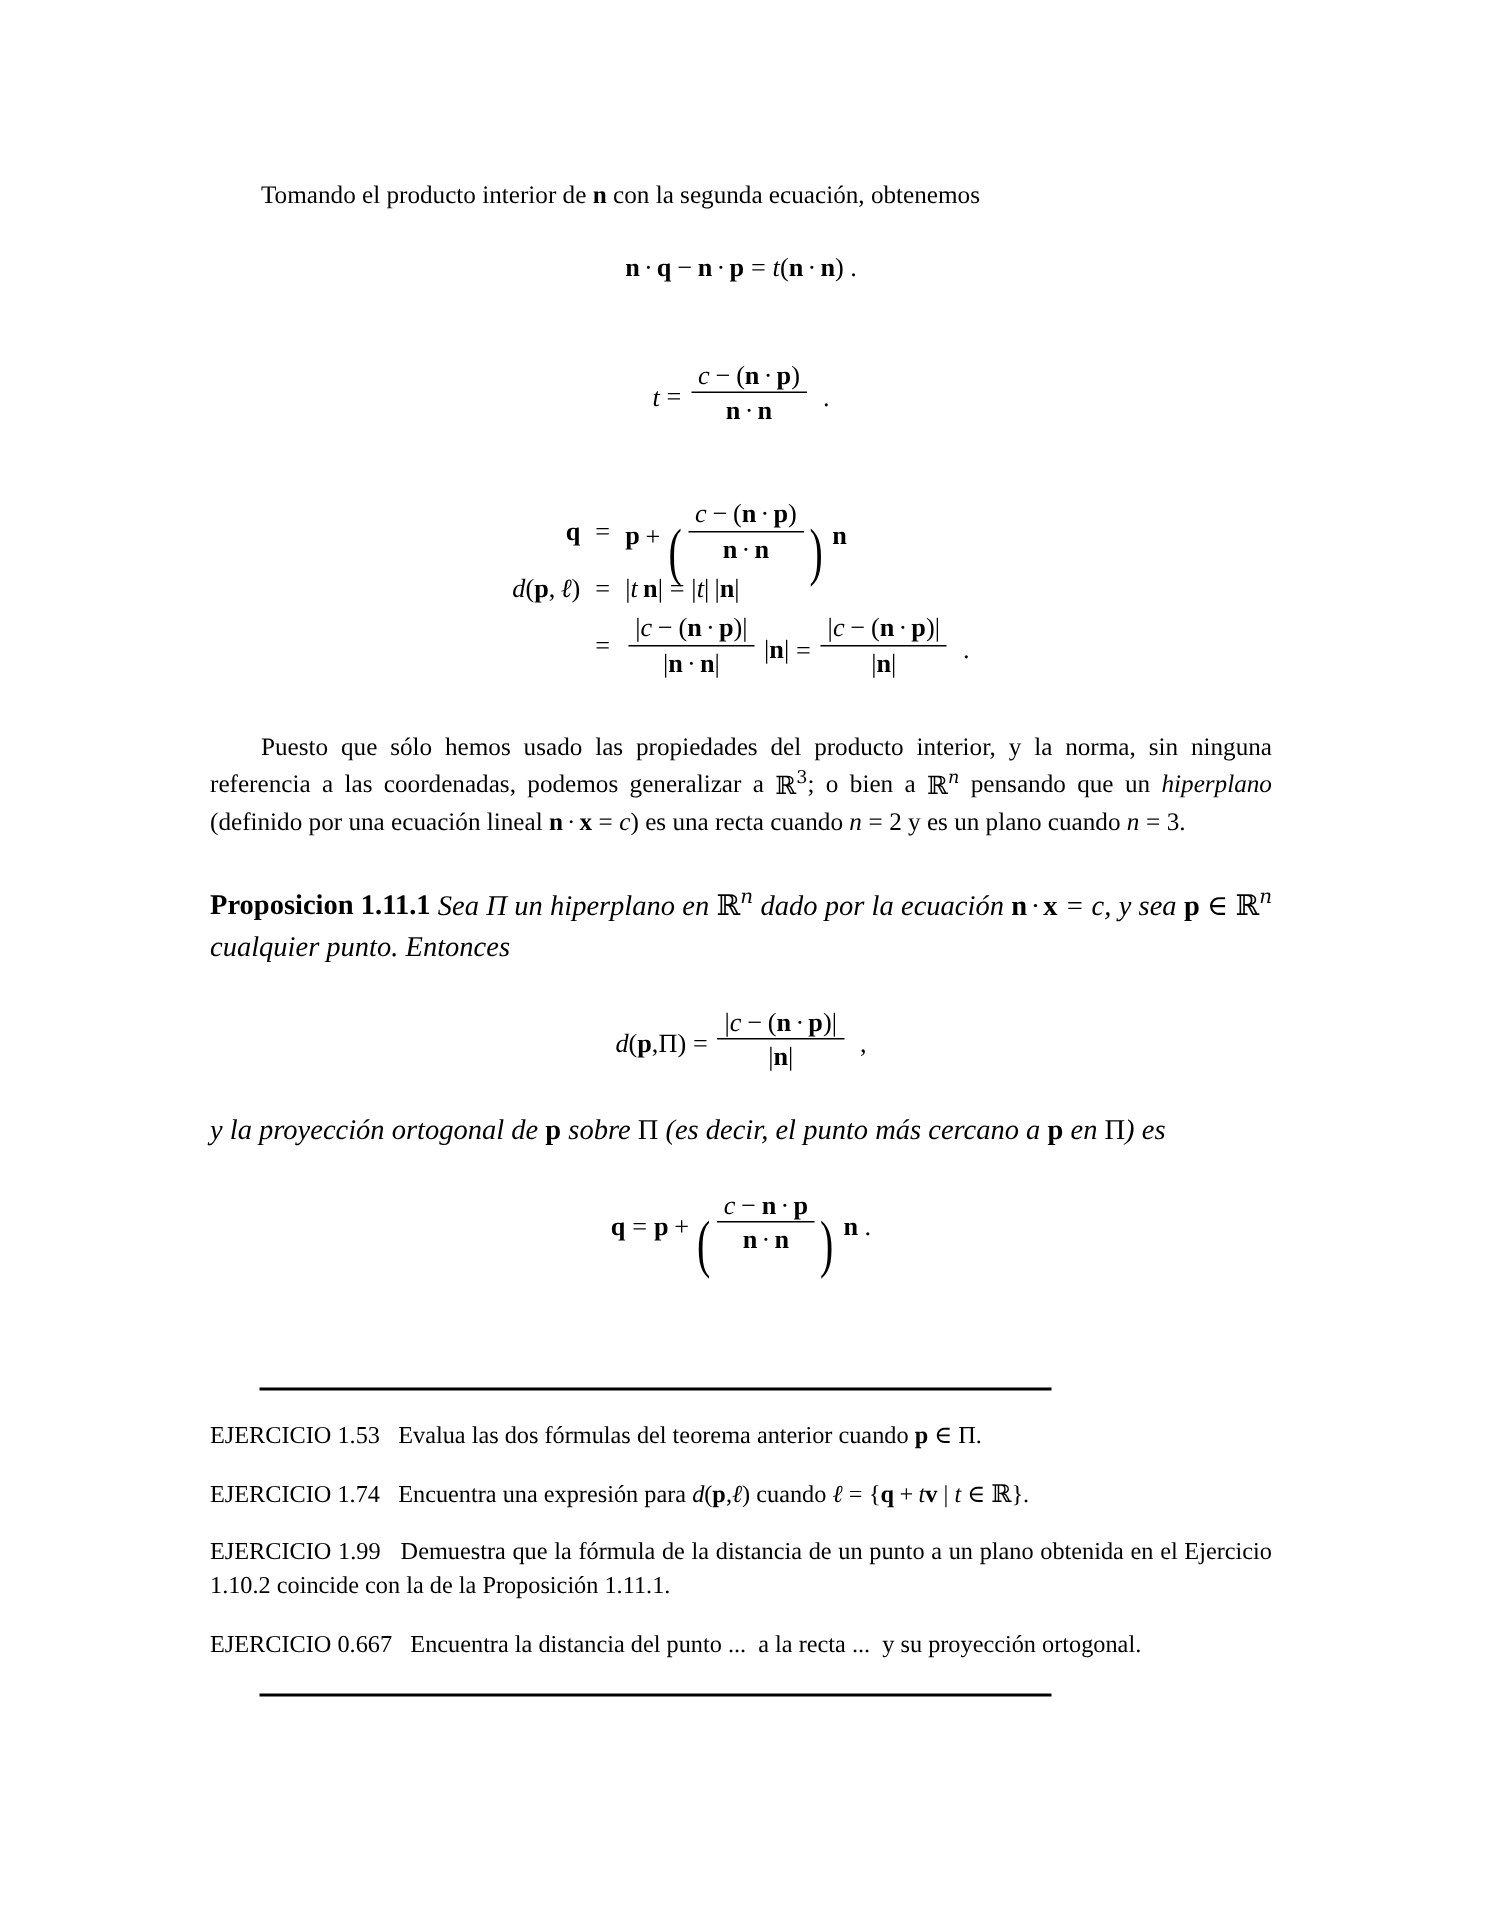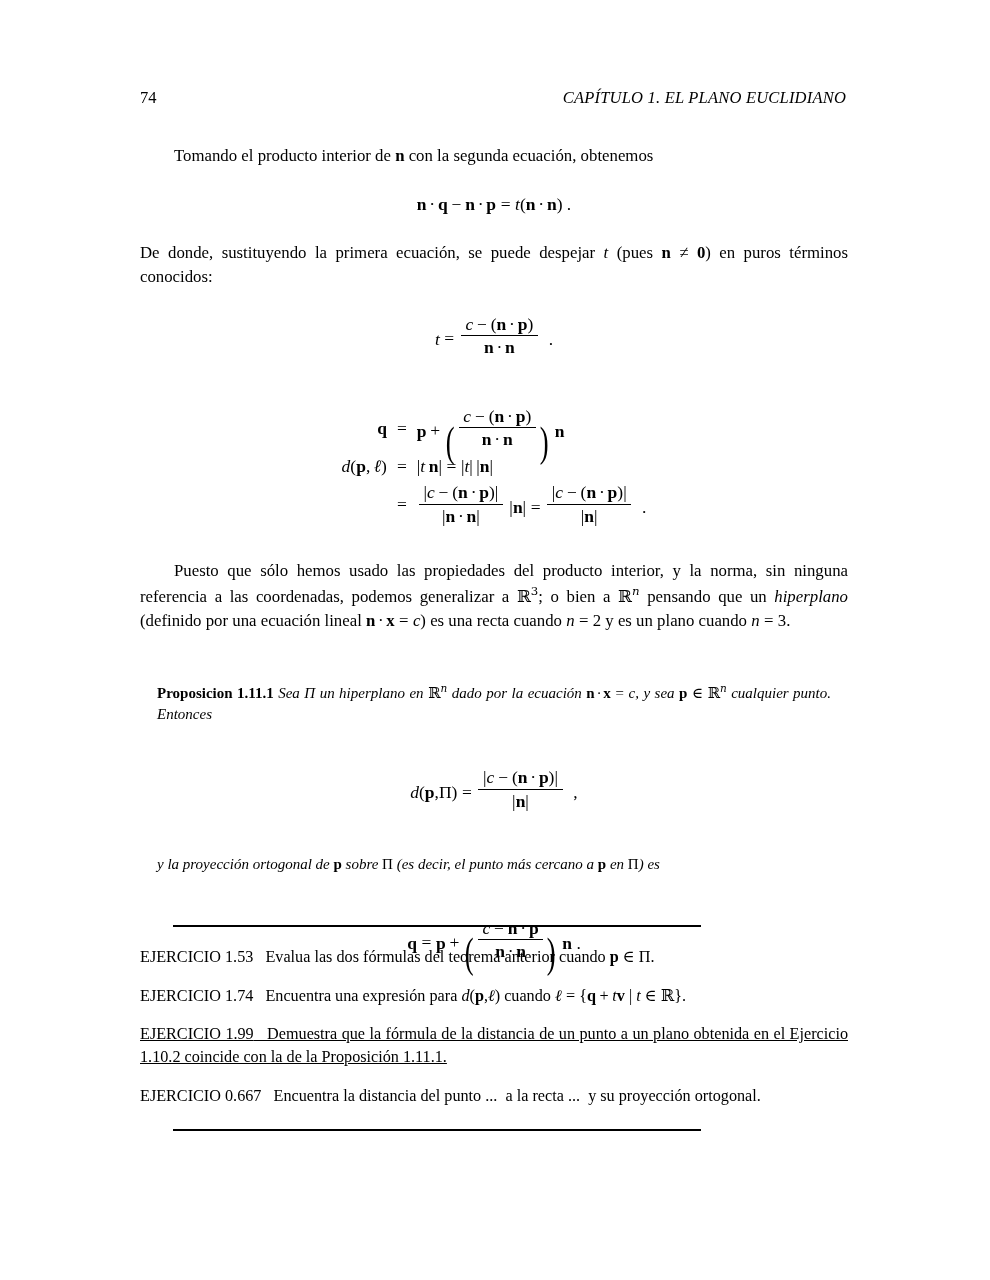--- a/index.html
+++ b/index.html
@@ -134,24 +134,24 @@
   .eqcell-r {
     display: table-cell;
     text-align: left;
     vertical-align: middle;
     padding: 3px 0;
     white-space: nowrap;
   }
 
   
   .prop {
-    font-size: 15px;
+    font-size: 19px;
     line-height: 1.42;
     text-align: justify;
-    margin: 17px;
+    margin: 0;
   }
   .prop .label { font-weight: bold; font-style: normal; }
   .prop .statement { font-style: italic; }
   .prop .statement .mb { font-style: normal; }
 
   
   .exercises {
     position: absolute;
     left: 140px;
     top: 925px;
@@ -167,53 +167,46 @@
   .exlist { margin-top: 19px; }
   p.ex {
     font-size: 16.2px;
     line-height: 1.40;
     margin: 0 0 16px 0;
     text-align: justify;
   }
   p.ex:last-child { margin-bottom: 0; }
   p.ex .exname { font-variant: normal; }
   .ex-ind-1 { margin-left: 0px; }
-  .ex-ind-2 { margin-left: 2px; text-decoration: underline; }
+  .ex-ind-2 { margin-left: 2px; }
   .ex-ind-3 { margin-left: 6px; }
   .bottomrule-wrap { margin-top: 22px; }
 </style>
 </head>
 <body>
 
 <div class="page">
 
   <div class="content">
 
-    <div class="runhead">
-      <span class="folio">74</span>
-      <span class="chaptertitle">CAPÍTULO 1.  EL PLANO EUCLIDIANO</span>
-    </div>
 
     <div class="gap-c"></div>
 
     <p class="body indent">
       Tomando el producto interior de <span class="math mb">n</span> con la segunda ecuación, obtenemos
     </p>
 
     <div class="gap-a"></div>
 
     <div class="display math">
       <span class="mb">n</span><span class="mdot">·</span><span class="mb">q</span><span class="mop">−</span><span class="mb">n</span><span class="mdot">·</span><span class="mb">p</span><span class="mrel">=</span><span class="mi">t</span>(<span class="mb">n</span><span class="mdot">·</span><span class="mb">n</span>)&nbsp;.
     </div>
 
     <div class="gap-a"></div>
 
-    <p class="body">
-      De donde, sustituyendo la primera ecuación, se puede despejar <span class="math mi">t</span> (pues <span class="math mb">n</span> <span class="math">≠</span> <span class="math mb">0</span>) en puros términos conocidos:
-    </p>
 
     <div class="gap-a"></div>
 
     <div class="display math">
       <span class="mi">t</span><span class="mrel">=</span><span class="frac"><span class="num"><span class="mi">c</span><span class="mop">−</span>(<span class="mb">n</span><span class="mdot">·</span><span class="mb">p</span>)</span><span class="den"><span class="mb">n</span><span class="mdot">·</span><span class="mb">n</span></span></span>&nbsp;&nbsp;.
     </div>
 
     <div class="gap-a"></div>
 
 

